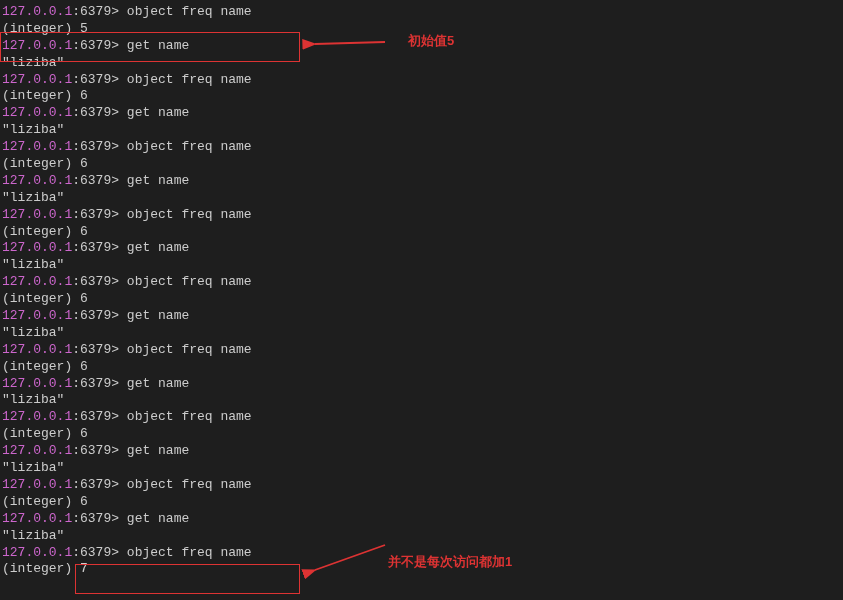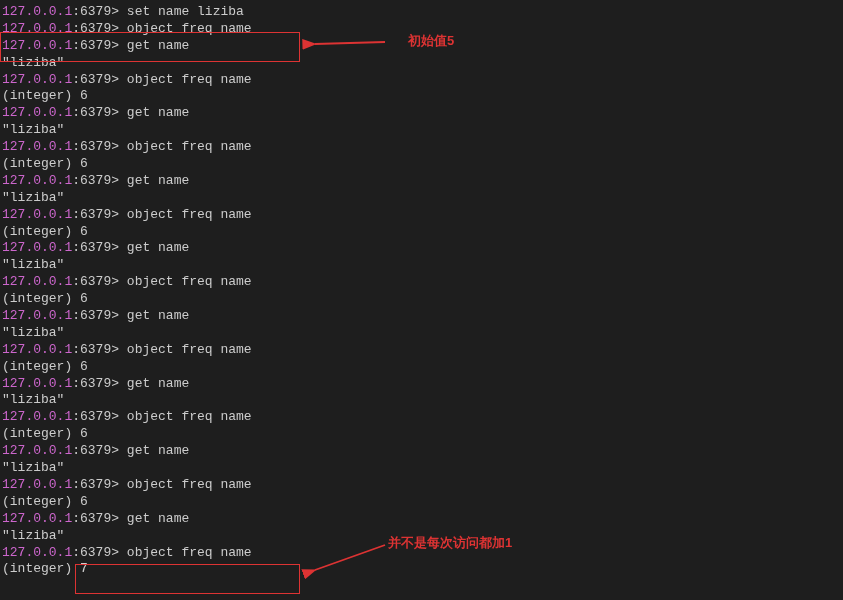--- a/index.html
+++ b/index.html
@@ -62,30 +62,30 @@
       font-family: 'Microsoft YaHei', 'SimHei', sans-serif;
       font-size: 13px;
       font-weight: bold;
       pointer-events: none;
     }
     .annotation.anno1 {
       top: 33px;
       left: 408px;
     }
     .annotation.anno2 {
-      top: 535px;
+      top: 554px;
       left: 388px;
     }
   </style>
 </head>
 <body>
 
 <div id="terminal">
-    <div class="line"><span class="ip">127.0.0.1</span><span class="port-prompt">:6379&gt; </span><span class="cmd">set name liziba</span></div>
     <div class="line"><span class="ip">127.0.0.1</span><span class="port-prompt">:6379&gt; </span><span class="cmd">object freq name</span></div>
+    <div class="line"><span class="output">(integer) 5</span></div>
     <div class="line"><span class="ip">127.0.0.1</span><span class="port-prompt">:6379&gt; </span><span class="cmd">get name</span></div>
     <div class="line"><span class="output">"liziba"</span></div>
     <div class="line"><span class="ip">127.0.0.1</span><span class="port-prompt">:6379&gt; </span><span class="cmd">object freq name</span></div>
     <div class="line"><span class="output">(integer) 6</span></div>
     <div class="line"><span class="ip">127.0.0.1</span><span class="port-prompt">:6379&gt; </span><span class="cmd">get name</span></div>
     <div class="line"><span class="output">"liziba"</span></div>
     <div class="line"><span class="ip">127.0.0.1</span><span class="port-prompt">:6379&gt; </span><span class="cmd">object freq name</span></div>
     <div class="line"><span class="output">(integer) 6</span></div>
     <div class="line"><span class="ip">127.0.0.1</span><span class="port-prompt">:6379&gt; </span><span class="cmd">get name</span></div>
     <div class="line"><span class="output">"liziba"</span></div>

